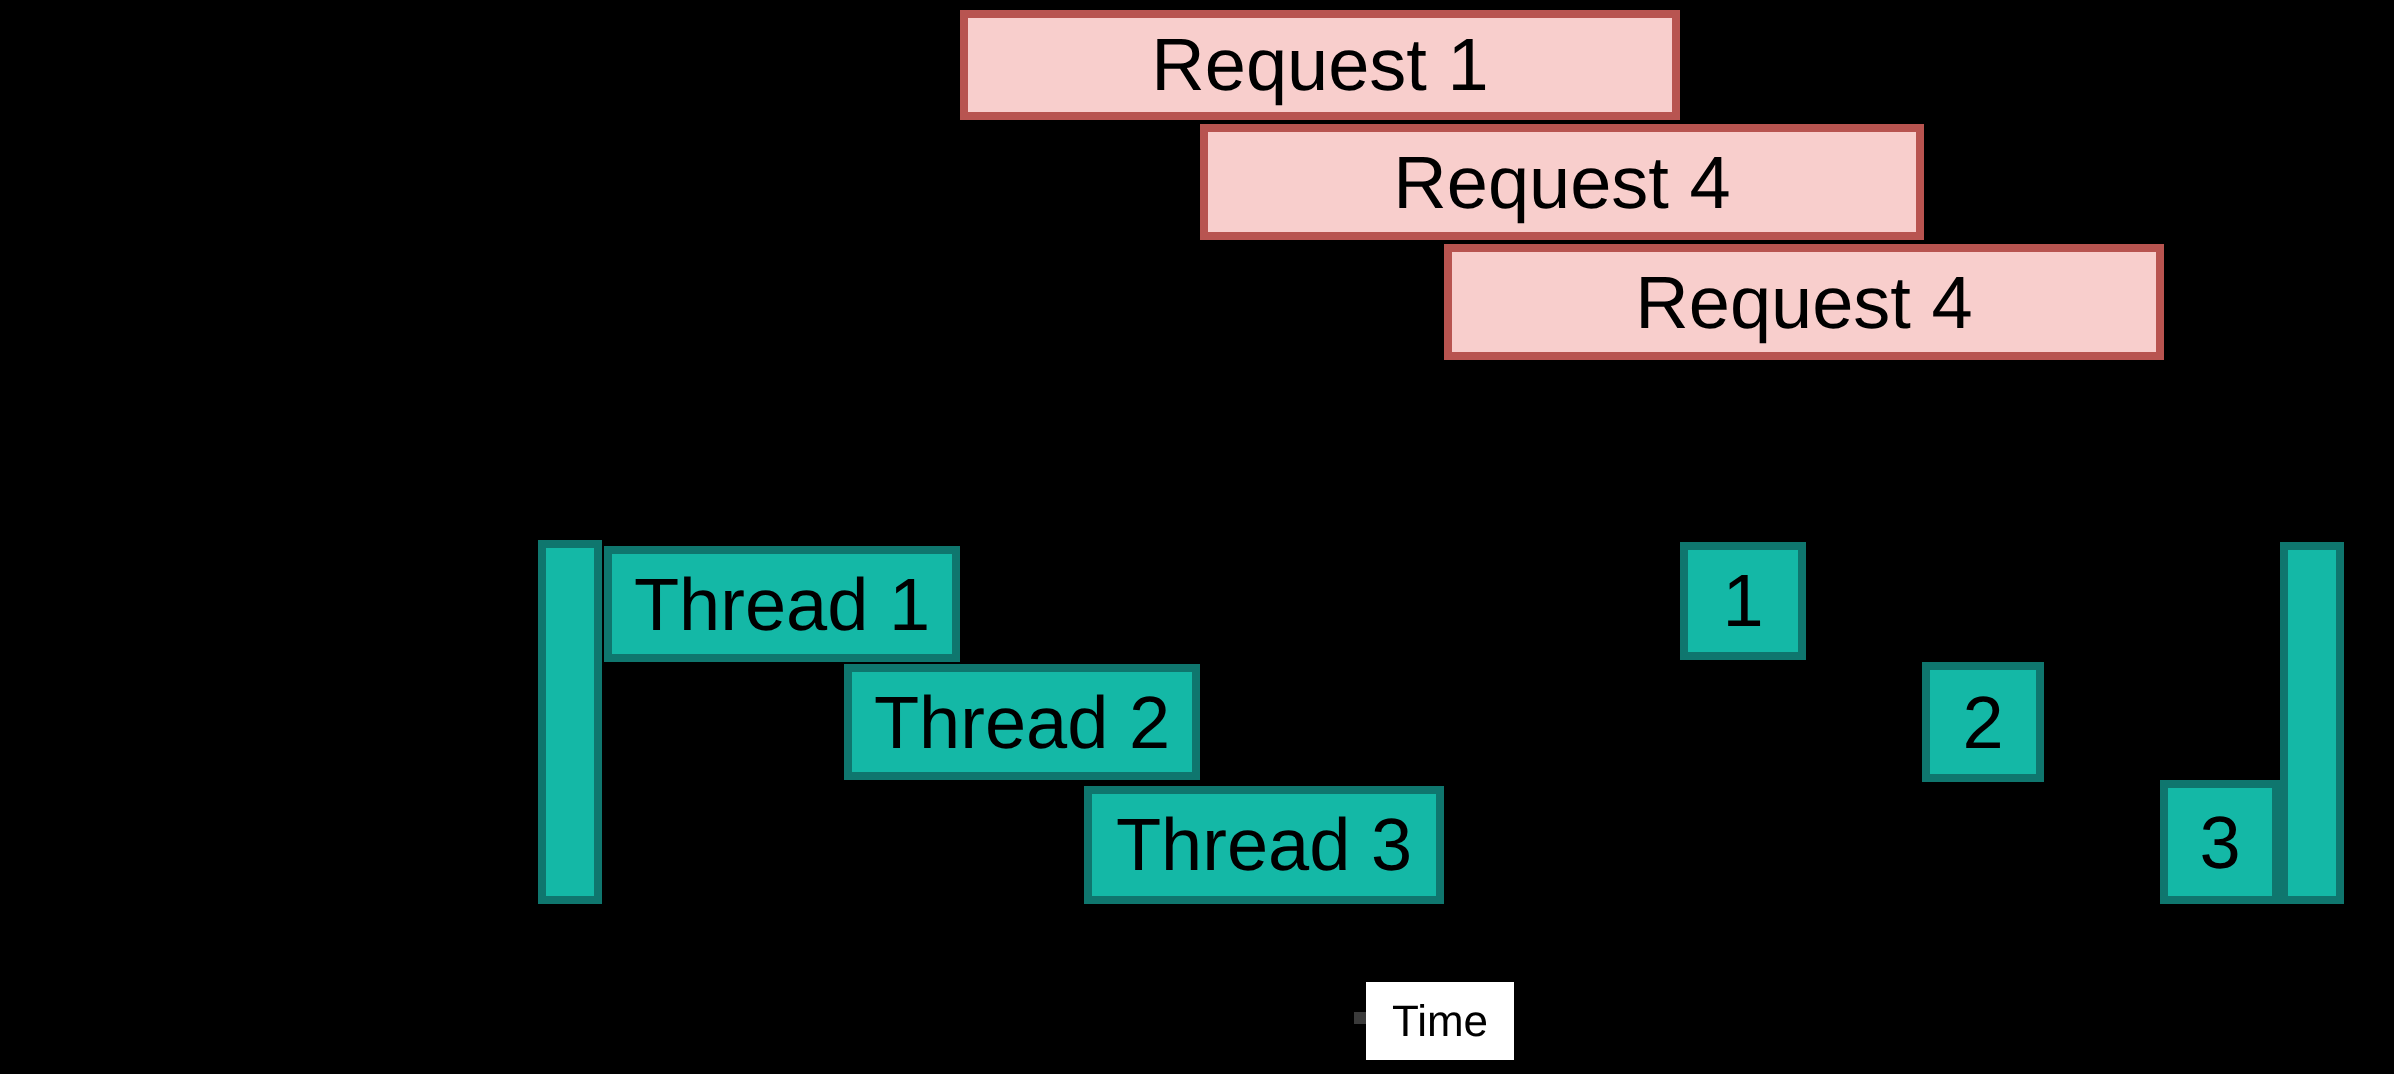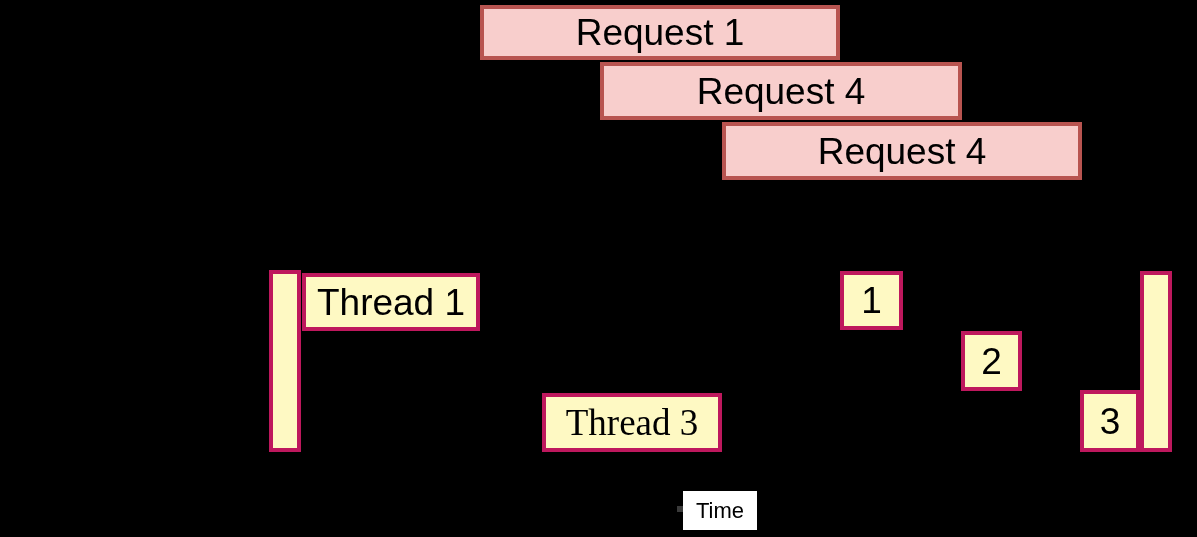--- a/index.html
+++ b/index.html
@@ -24,22 +24,22 @@
     color: #000000;
     font-size: 37px;
     line-height: 1;
     white-space: nowrap;
   }
   .request {
     background: #F8CECC;
     border: 4px solid #B85450;
   }
   .threadbox, .donebox, .rail {
-    background: #fef9c3;
-    border: 4px solid #be185d;
+    background: #14b8a6;
+    border: 4px solid #0f766e;
   }
   .rail {
     padding: 0;
   }
   .time-label {
     position: absolute;
     box-sizing: border-box;
     background: #FFFFFF;
     color: #000000;
     font-size: 22px;
@@ -66,21 +66,24 @@
   </div>
   <div class="box request" style="left:722px; top:122px; width:360px; height:58px;">
     <span>Request 4</span>
   </div>
 
   <div class="box rail" style="left:269px; top:270px; width:32px; height:182px;"></div>
 
   <div class="box threadbox" style="left:302px; top:273px; width:178px; height:58px;">
     <span>Thread 1</span>
   </div>
-  <div class="box threadbox" style="left:542px; top:393px; width:180px; height:59px;font-family:Liberation Serif, serif;">
+  <div class="box threadbox" style="left:422px; top:332px; width:178px; height:58px;">
+    <span>Thread 2</span>
+  </div>
+  <div class="box threadbox" style="left:542px; top:393px; width:180px; height:59px;">
     <span>Thread 3</span>
   </div>
 
   <div class="box donebox" style="left:840px; top:271px; width:63px; height:59px;">
     <span>1</span>
   </div>
   <div class="box donebox" style="left:961px; top:331px; width:61px; height:60px;">
     <span>2</span>
   </div>
   <div class="box donebox" style="left:1080px; top:390px; width:60px; height:62px;">

